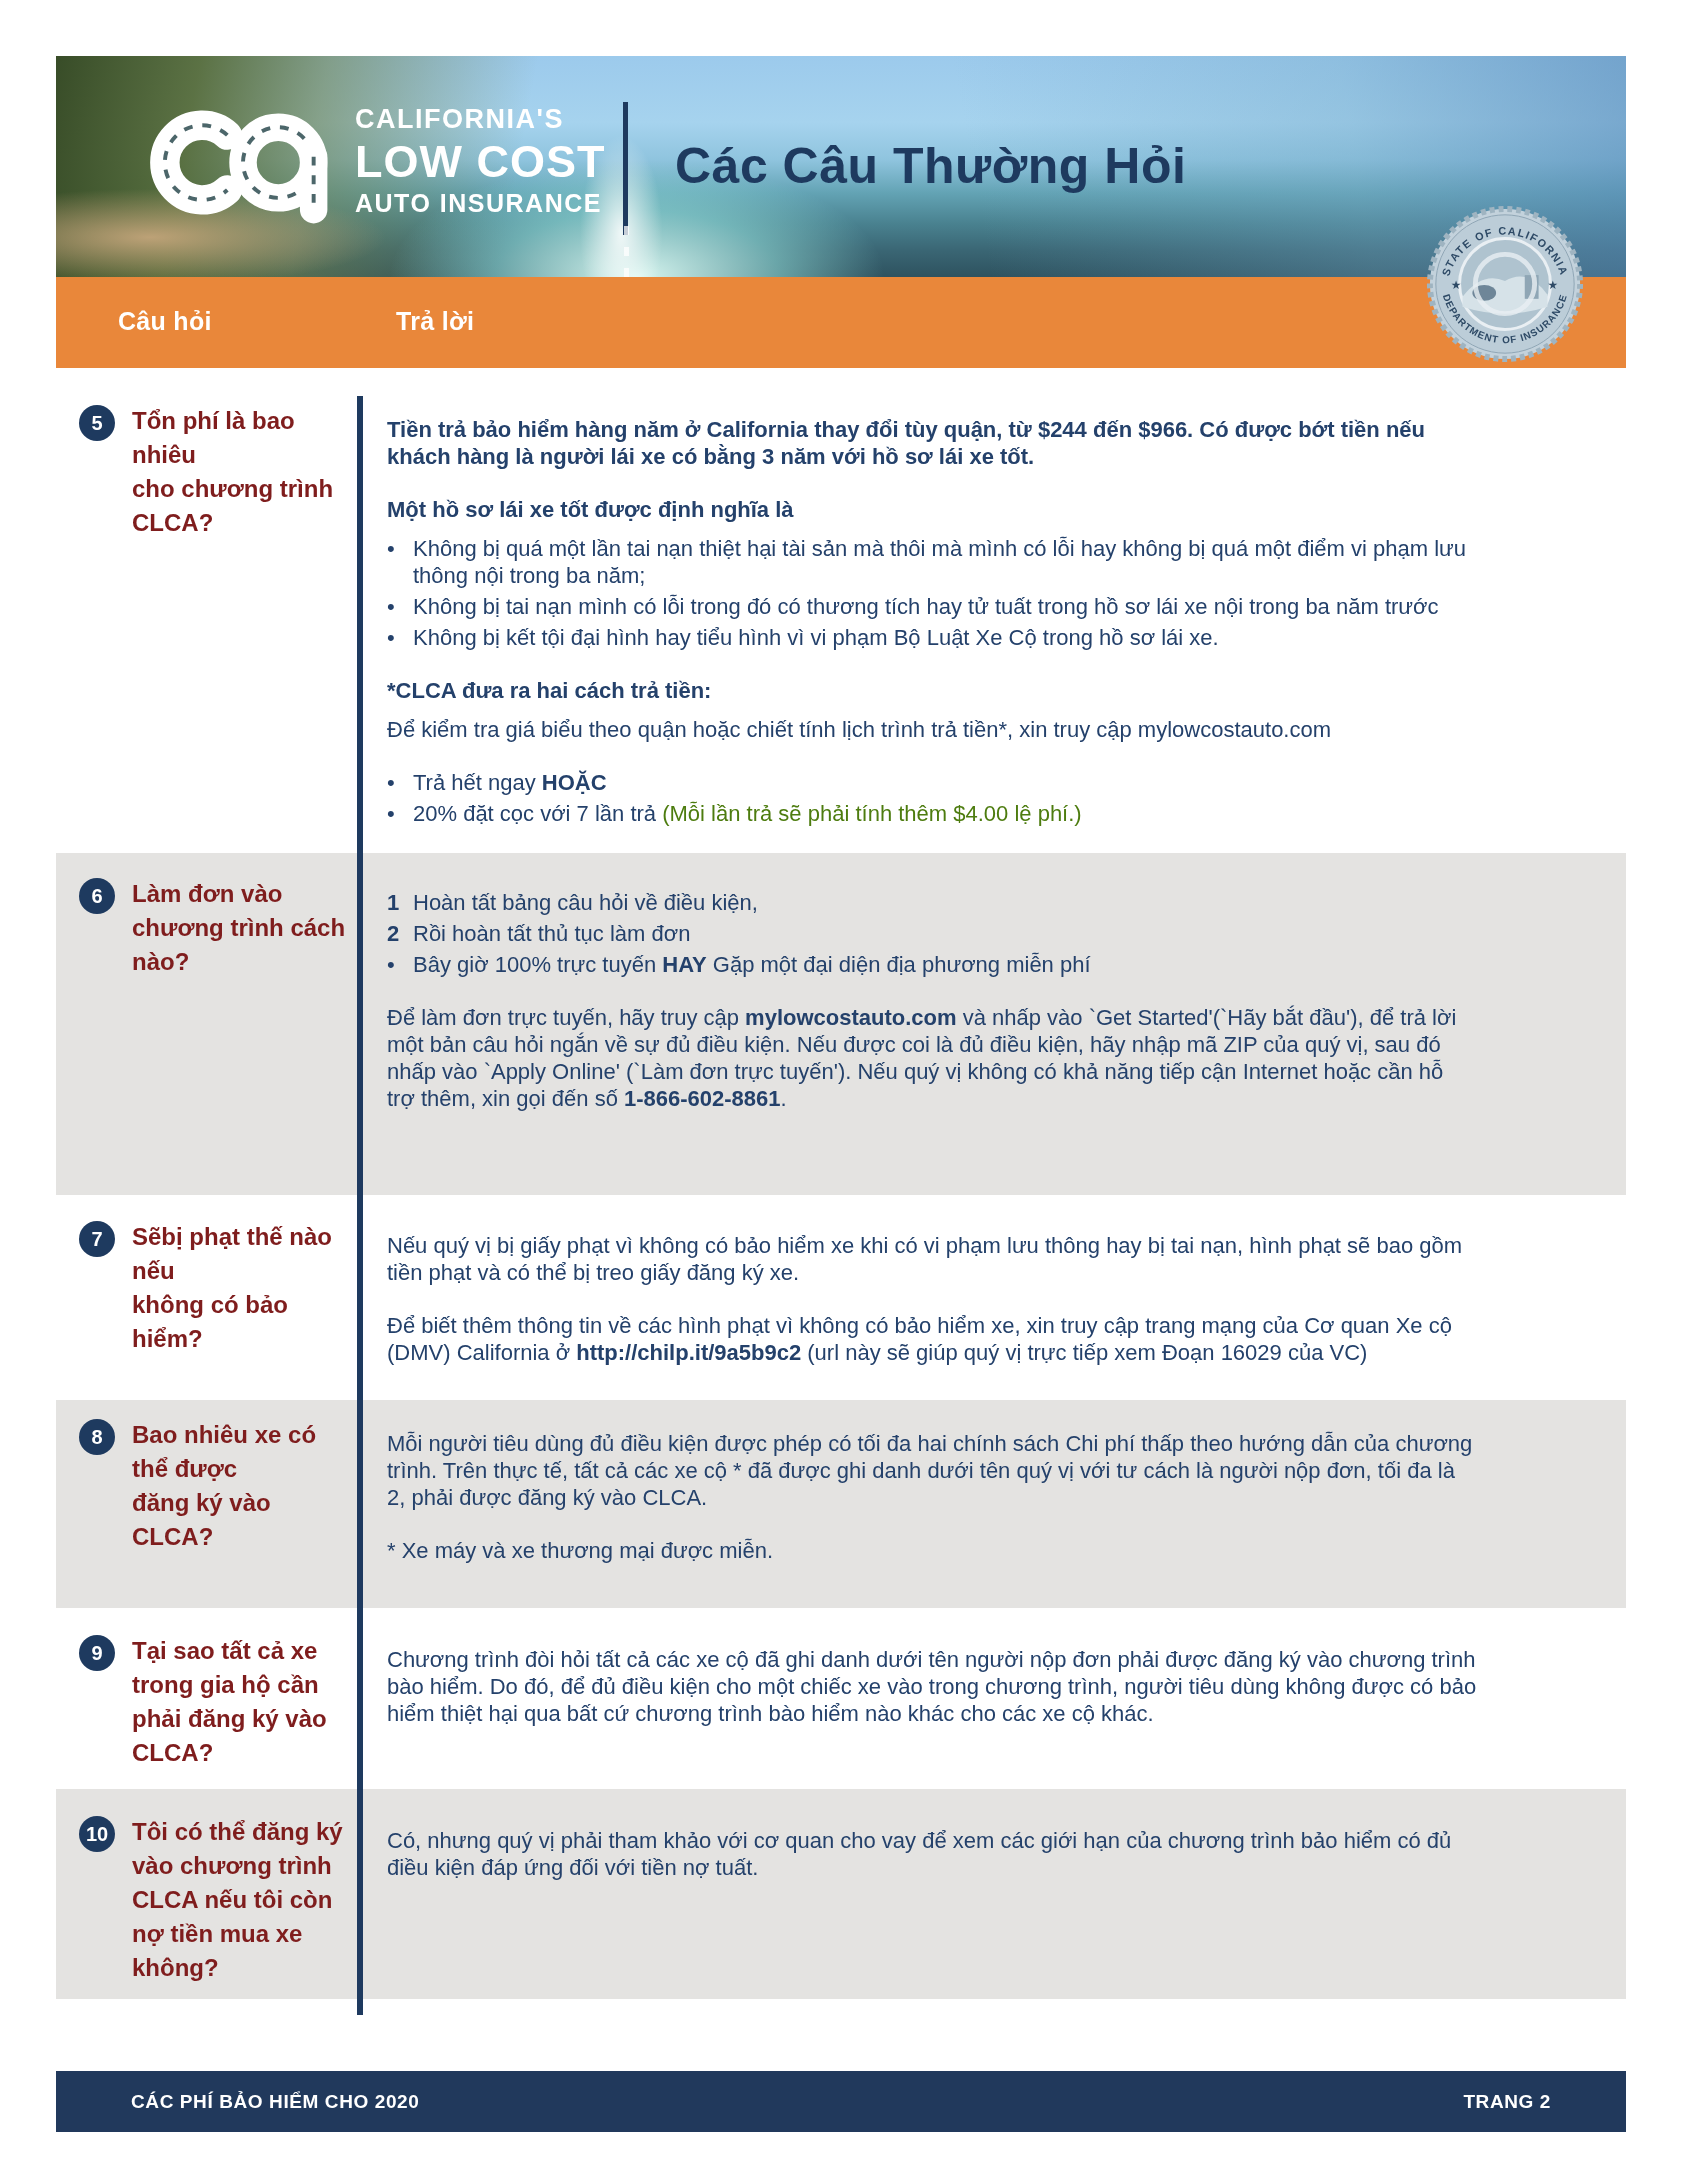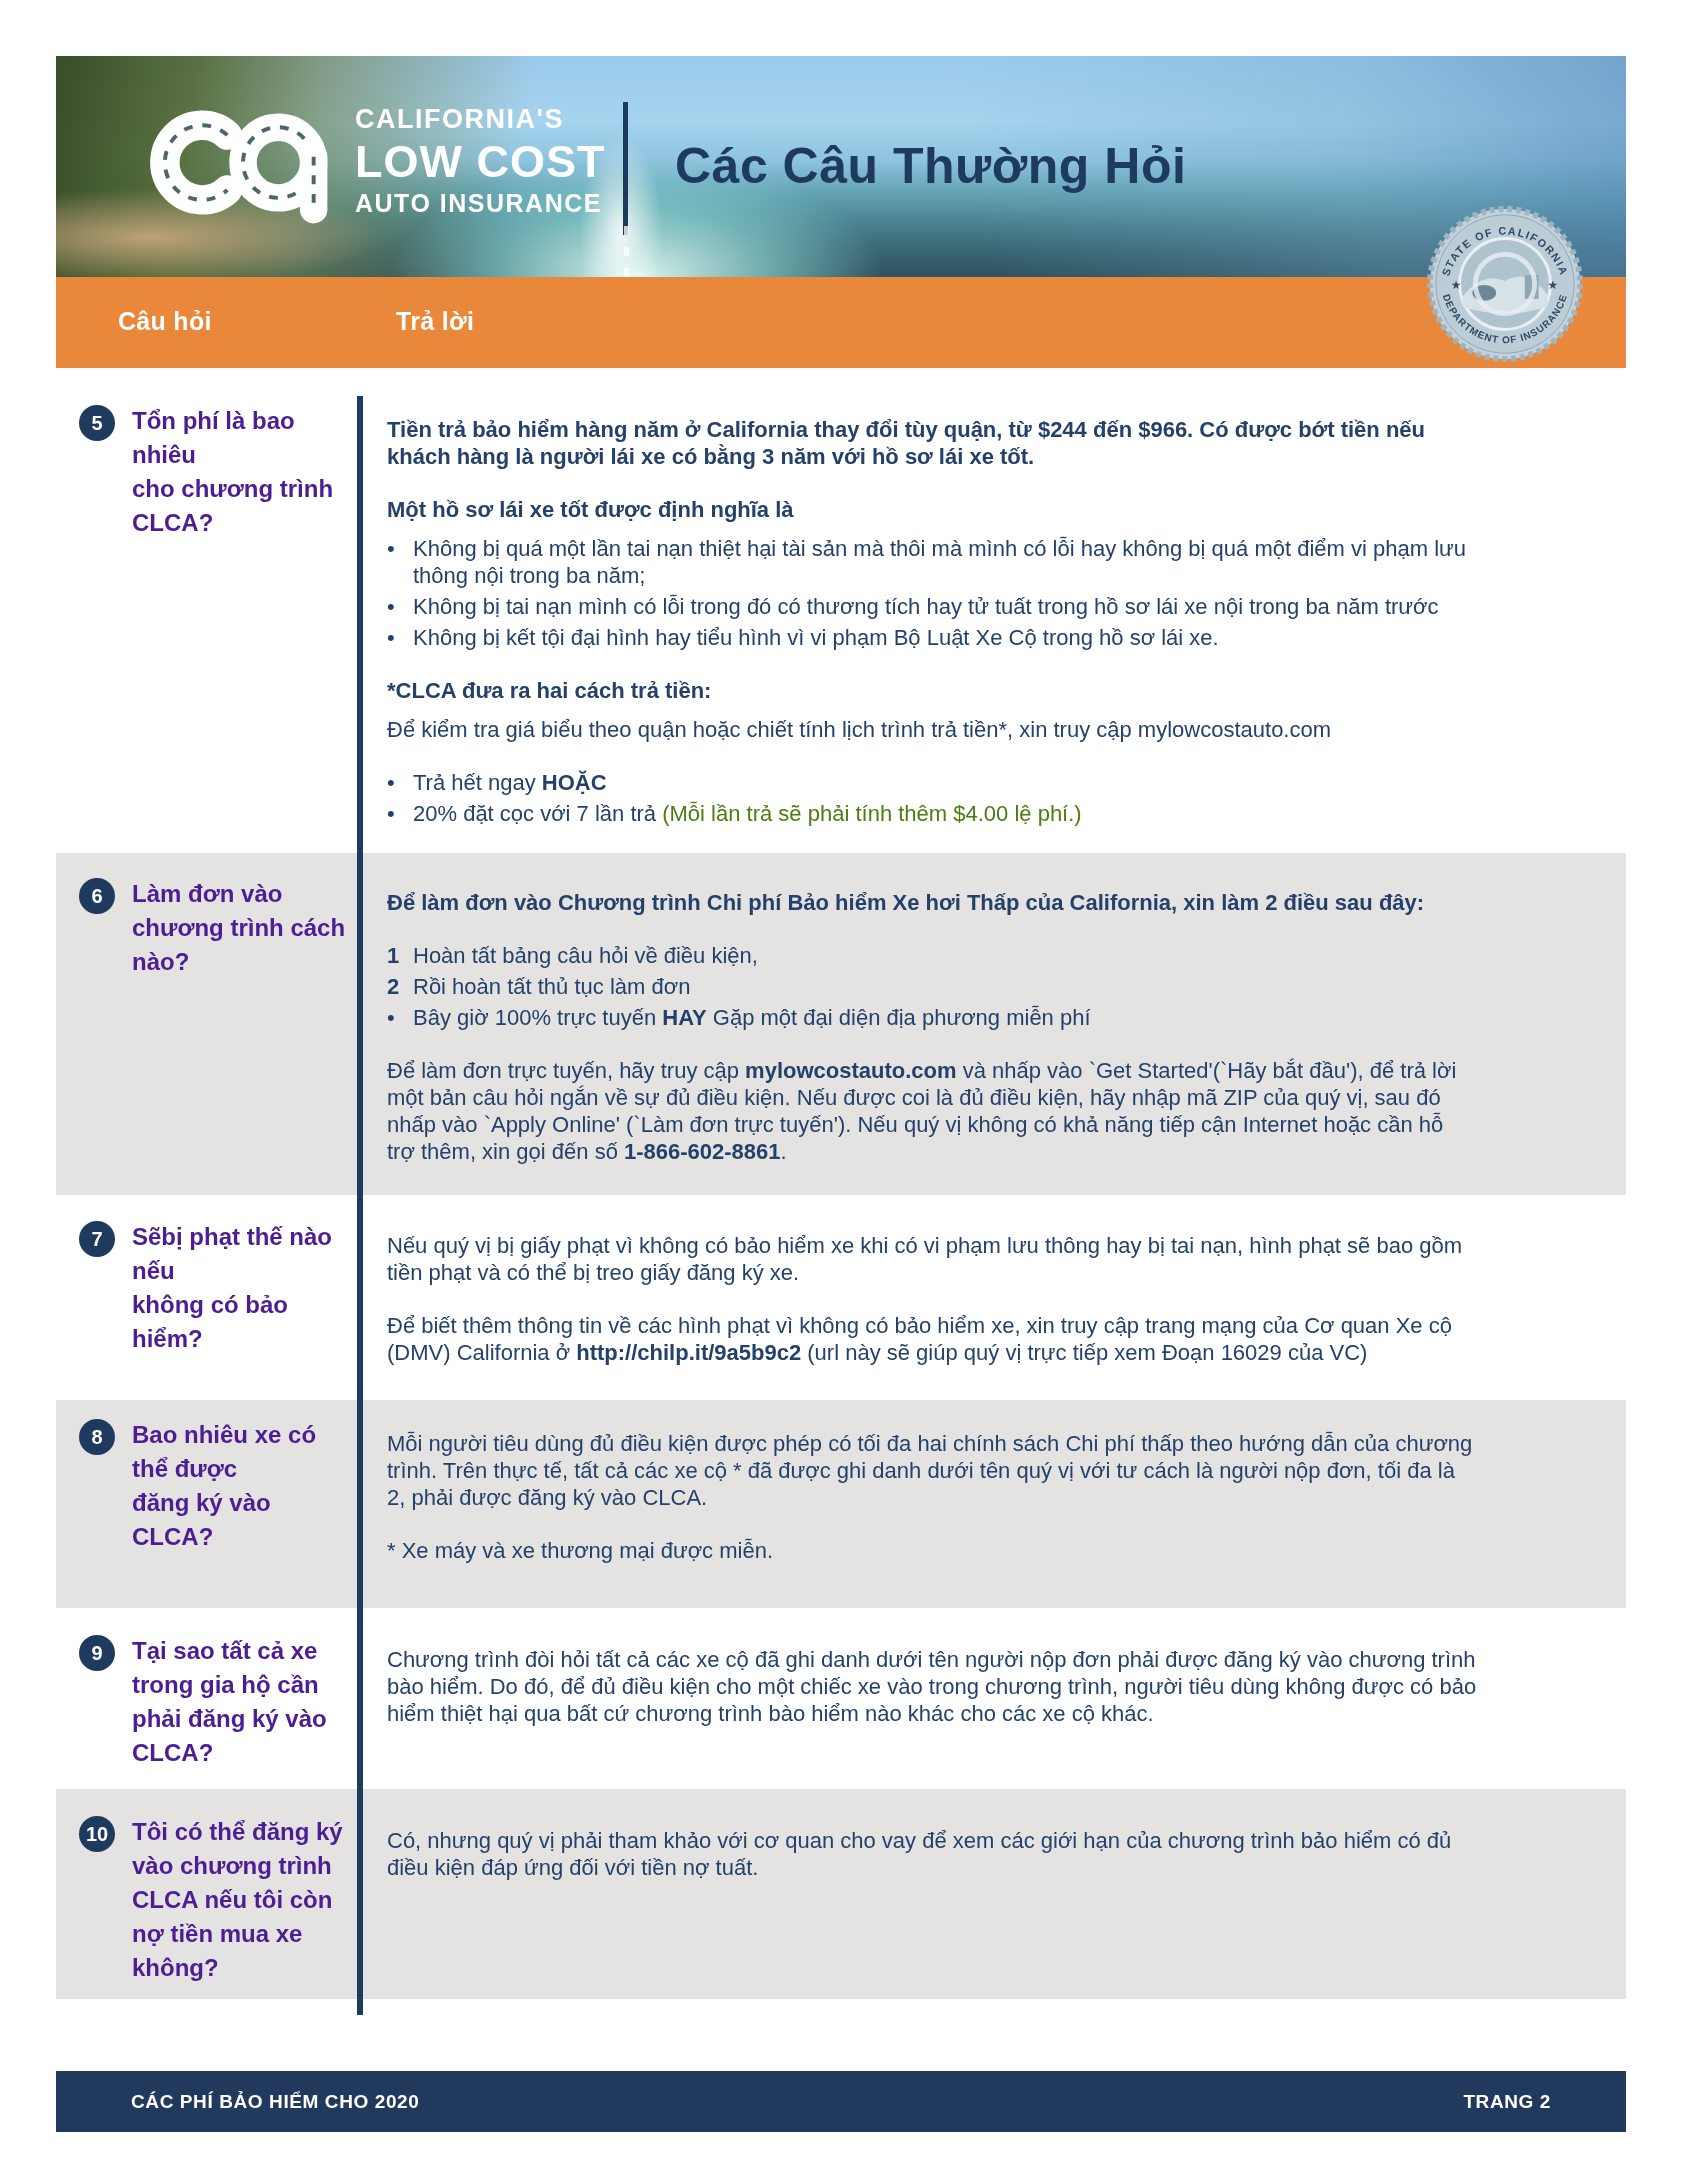--- a/index.html
+++ b/index.html
@@ -46,21 +46,21 @@
   .row.gray{background:#E4E3E1;}
   .row-5{min-height:446px;padding-top:8px;}
   .row-6{min-height:342px;padding-top:24px;margin-bottom:17px;}
   .row-7{min-height:188px;padding-top:8px;}
   .row-8{min-height:208px;padding-top:18px;margin-bottom:18px;}
   .row-9{min-height:161px;padding-top:8px;margin-bottom:2px;}
   .row-10{min-height:210px;padding-top:26px;}
   .q-col{width:301px;flex:none;display:flex;align-items:flex-start;padding-left:23px;box-sizing:border-box;}
   .badge{flex:none;width:36px;height:36px;border-radius:50%;background:#1E3A5F;color:#fff;
          font-size:20px;font-weight:bold;display:flex;align-items:center;justify-content:center;margin-top:1px;}
-  .q-text{margin-left:17px;font-size:24px;font-weight:bold;line-height:34px;color:#4c1d95;}
+  .q-text{margin-left:17px;font-size:24px;font-weight:bold;line-height:34px;color:#7f1d1d;}
   .a-col{flex:1;padding-left:30px;padding-right:149px;box-sizing:border-box;font-size:22px;line-height:27px;color:#24416B;}
   .blk{margin:12px 0 26px 0;}
   .blk.h{margin-bottom:0;font-weight:bold;}
   ul.blk{list-style:none;padding:0;}
   .li-row{display:flex;margin-bottom:4px;}
   .li-row:last-child{margin-bottom:0;}
   .marker{flex:none;width:26px;}
   .marker.mb{font-weight:bold;}
   .li-text{flex:1;}
   .seg-b{font-weight:bold;}
@@ -161,21 +161,20 @@
             </li>
           </ul>
         </div>
       </section>
       <section class="row row-6 gray">
         <div class="q-col">
           <span class="badge">6</span>
           <div class="q-text">Làm đơn vào<br>chương trình cách<br>nào?</div>
         </div>
         <div class="a-col">
-          <p class="blk p"><span class="seg-b">Để làm đơn vào Chương trình Chi phí Bảo hiểm Xe hơi Thấp của California, xin làm 2 điều sau đây:</span></p>
           <ul class="blk">
             <li class="li-row">
               <span class="marker mb">1</span>
               <span class="li-text"><span>Hoàn tất bảng câu hỏi về điều kiện,</span></span>
             </li>
             <li class="li-row">
               <span class="marker mb">2</span>
               <span class="li-text"><span>Rồi hoàn tất thủ tục làm đơn</span></span>
             </li>
             <li class="li-row">

